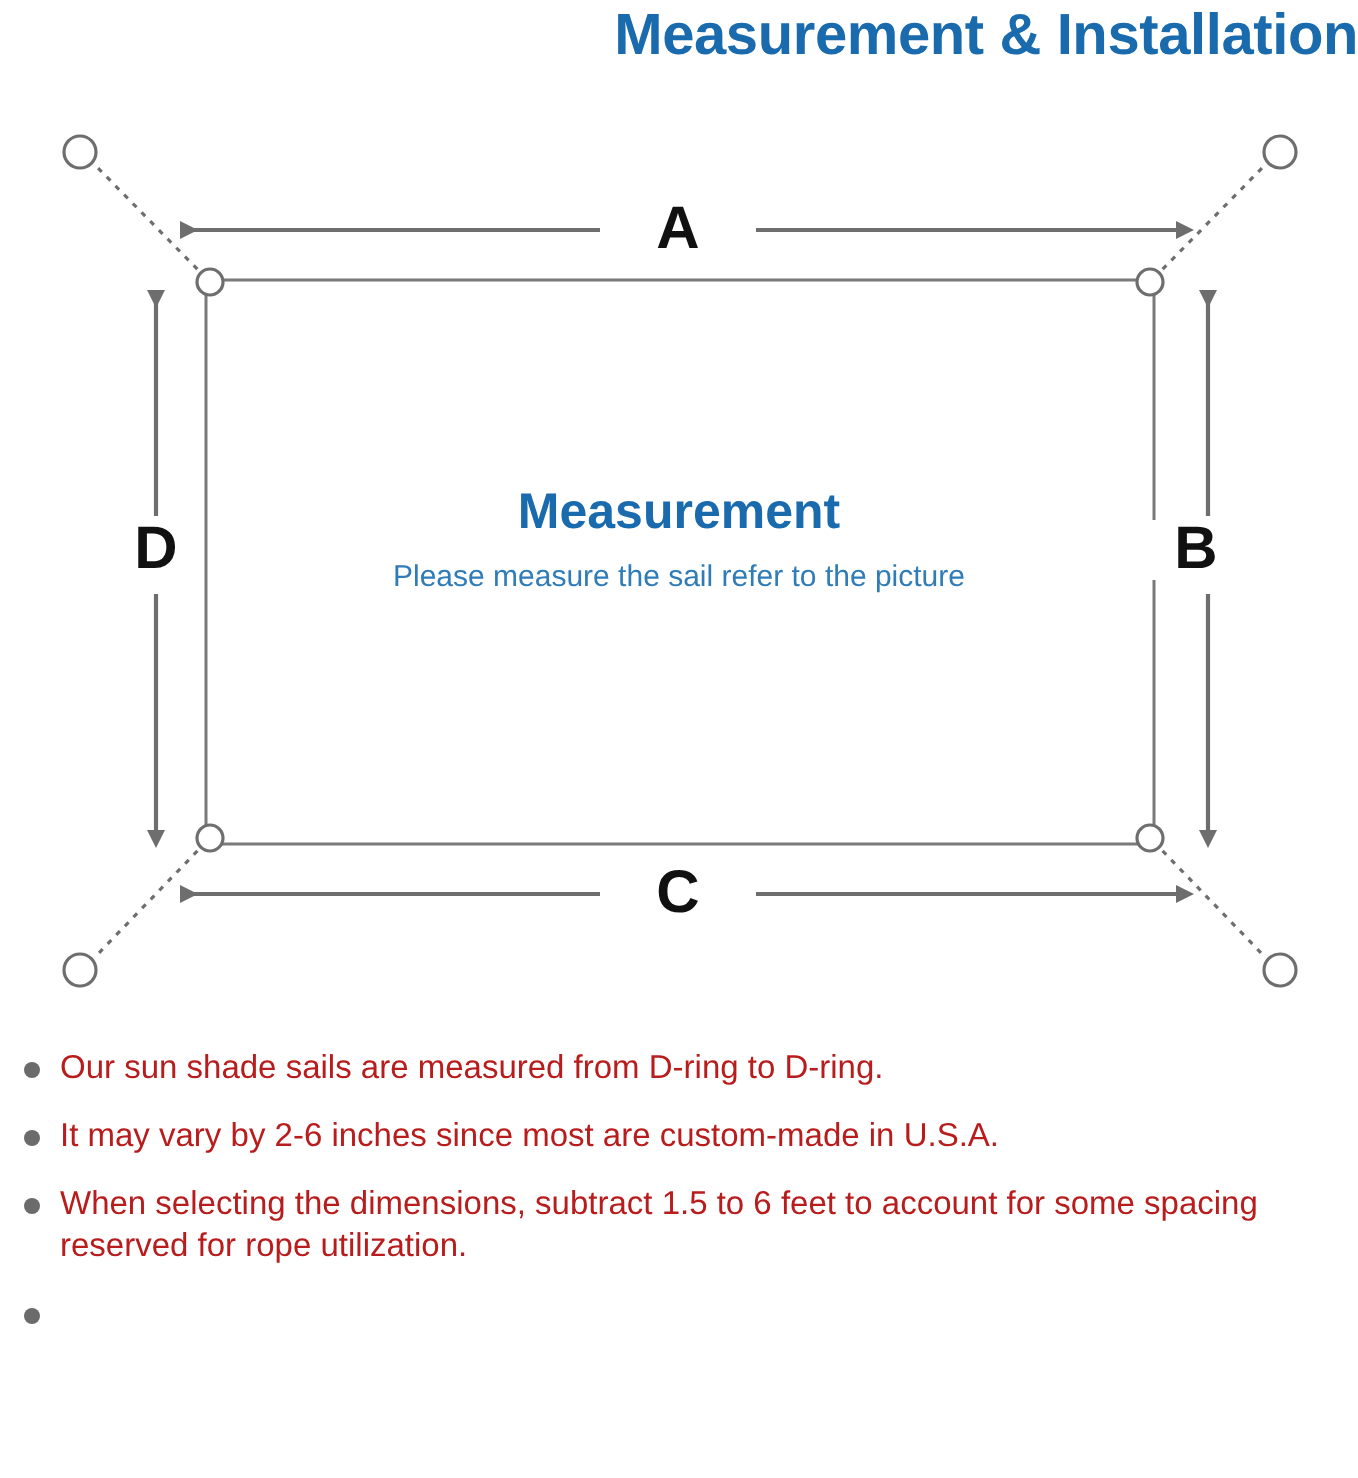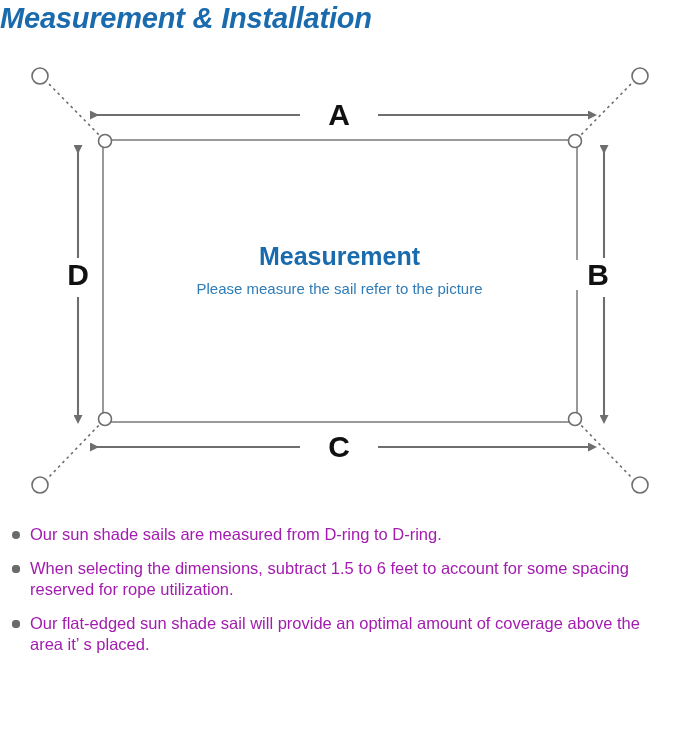--- a/index.html
+++ b/index.html
@@ -8,27 +8,26 @@
     background:#ffffff;
     font-family:"Liberation Sans", sans-serif;
     overflow:hidden;
     position:relative;
   }
 
   
   #page-title{
     position:absolute;
     left:0; top:2px; width:679px;
-    text-align:left;
+    text-align:right;
     font-size:29px;
     font-weight:bold;
     color:#1a6aae;
     letter-spacing:-0.2px;
     white-space:nowrap;
-    font-style:italic;
   }
 
   
   #diagram{
     position:absolute;
     left:0; top:45px;
     width:679px; height:475px;
   }
   #diagram svg{display:block;}
 
@@ -67,21 +66,21 @@
   
   #notes{
     position:absolute;
     left:0; top:524px;
     width:679px;
   }
   .note-item{
     position:relative;
     padding-left:30px;
     margin-bottom:13px;
-    color:#a21caf;
+    color:#b91c1c;
     font-size:16.5px;
     line-height:21px;
     padding-right:4px;
   }
   .note-bullet{
     position:absolute;
     left:12px; top:7px;
     width:8px; height:8px;
     border-radius:50%;
     background:#6b6b6b;
@@ -158,25 +157,22 @@
   <div id="center-subtitle">Please measure the sail refer to the picture</div>
 </div>
 
 <div id="notes">
   <div class="note-item">
     <span class="note-bullet"></span>
     <span>Our sun shade sails are measured from D-ring to D-ring.</span>
   </div>
   <div class="note-item">
     <span class="note-bullet"></span>
+    <span>It may vary by 2-6 inches since most are custom-made in U.S.A.</span>
   </div>
   <div class="note-item">
     <span class="note-bullet"></span>
     <span>When selecting the dimensions, subtract 1.5 to 6 feet to account for some spacing reserved for rope utilization.</span>
   </div>
   <div class="note-item">
     <span class="note-bullet"></span>
   </div>
-  <div class="note-item">
-    <span class="note-bullet"></span>
-    <span>Our flat-edged sun shade sail will provide an optimal amount of coverage above the area it’ s placed.</span>
-  </div>
 </div>
 
 </body></html>

